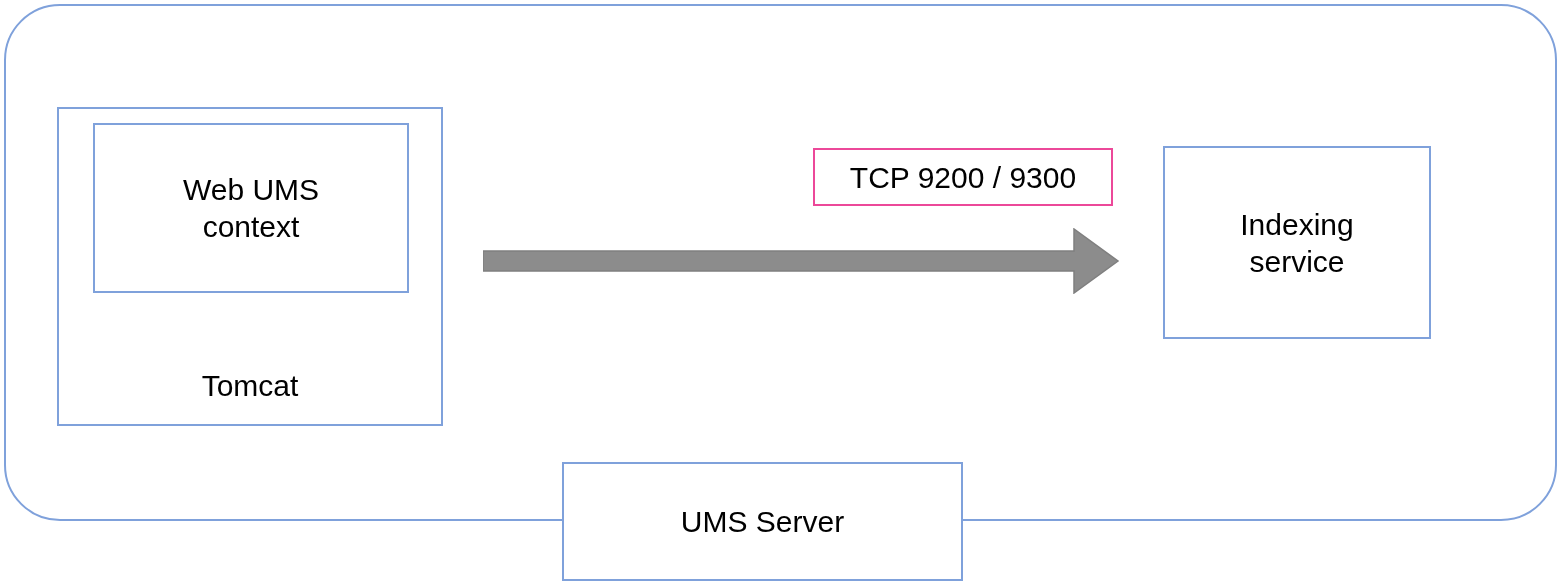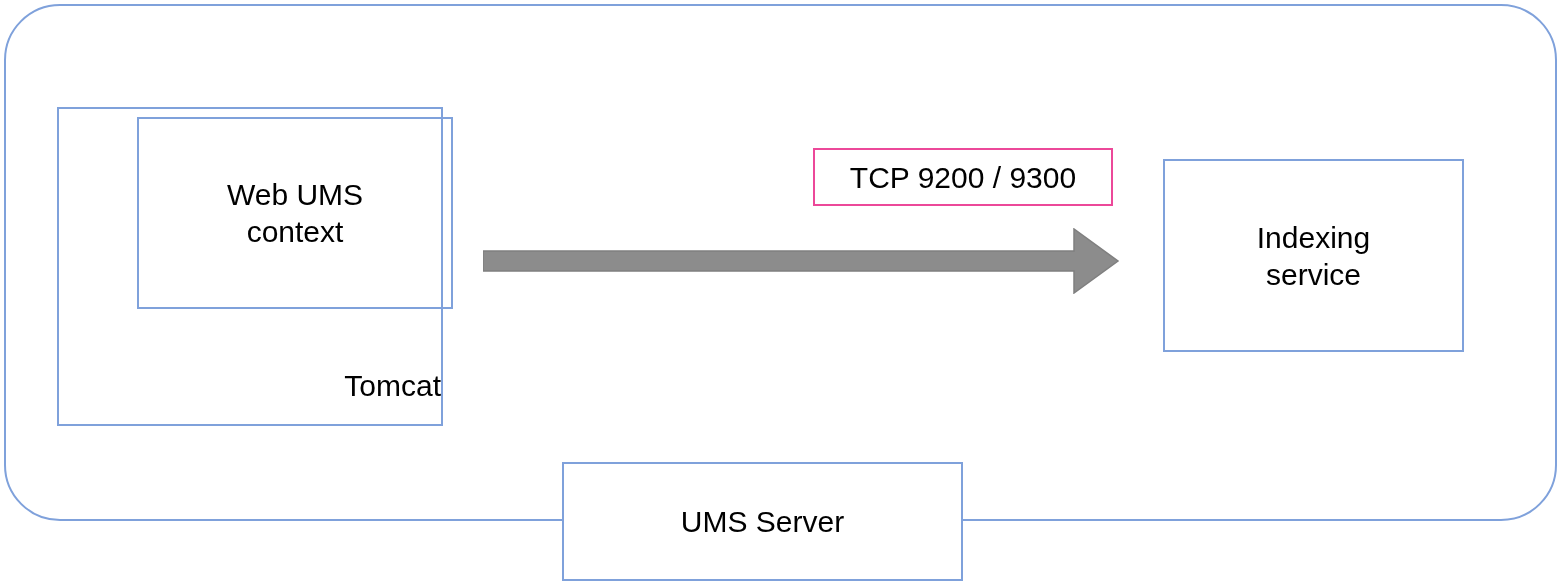--- a/index.html
+++ b/index.html
@@ -47,36 +47,34 @@
   }
   .tomcat-box {
     left: 57px;
     top: 107px;
     width: 386px;
     height: 319px;
     display: block;
   }
   .web-ums-box {
     left: 34px;  
-    top: 8px;
+    top: 14px;
     width: 316px;
-    height: 192px;
-    margin-left: 44px;
+    height: 170px;
   }
   .tomcat-label {
     position: absolute;
     left: 0;
     top: 258px;
     width: 100%;
-    text-align: right;
   }
   .indexing-box {
     left: 1163px;
-    top: 159px;
-    width: 301px;
+    top: 146px;
+    width: 268px;
     height: 193px;
   }
   .ums-server-box {
     left: 562px;
     top: 462px;
     width: 401px;
     height: 119px;
     background: #ffffff; 
     z-index: 2;
   }

